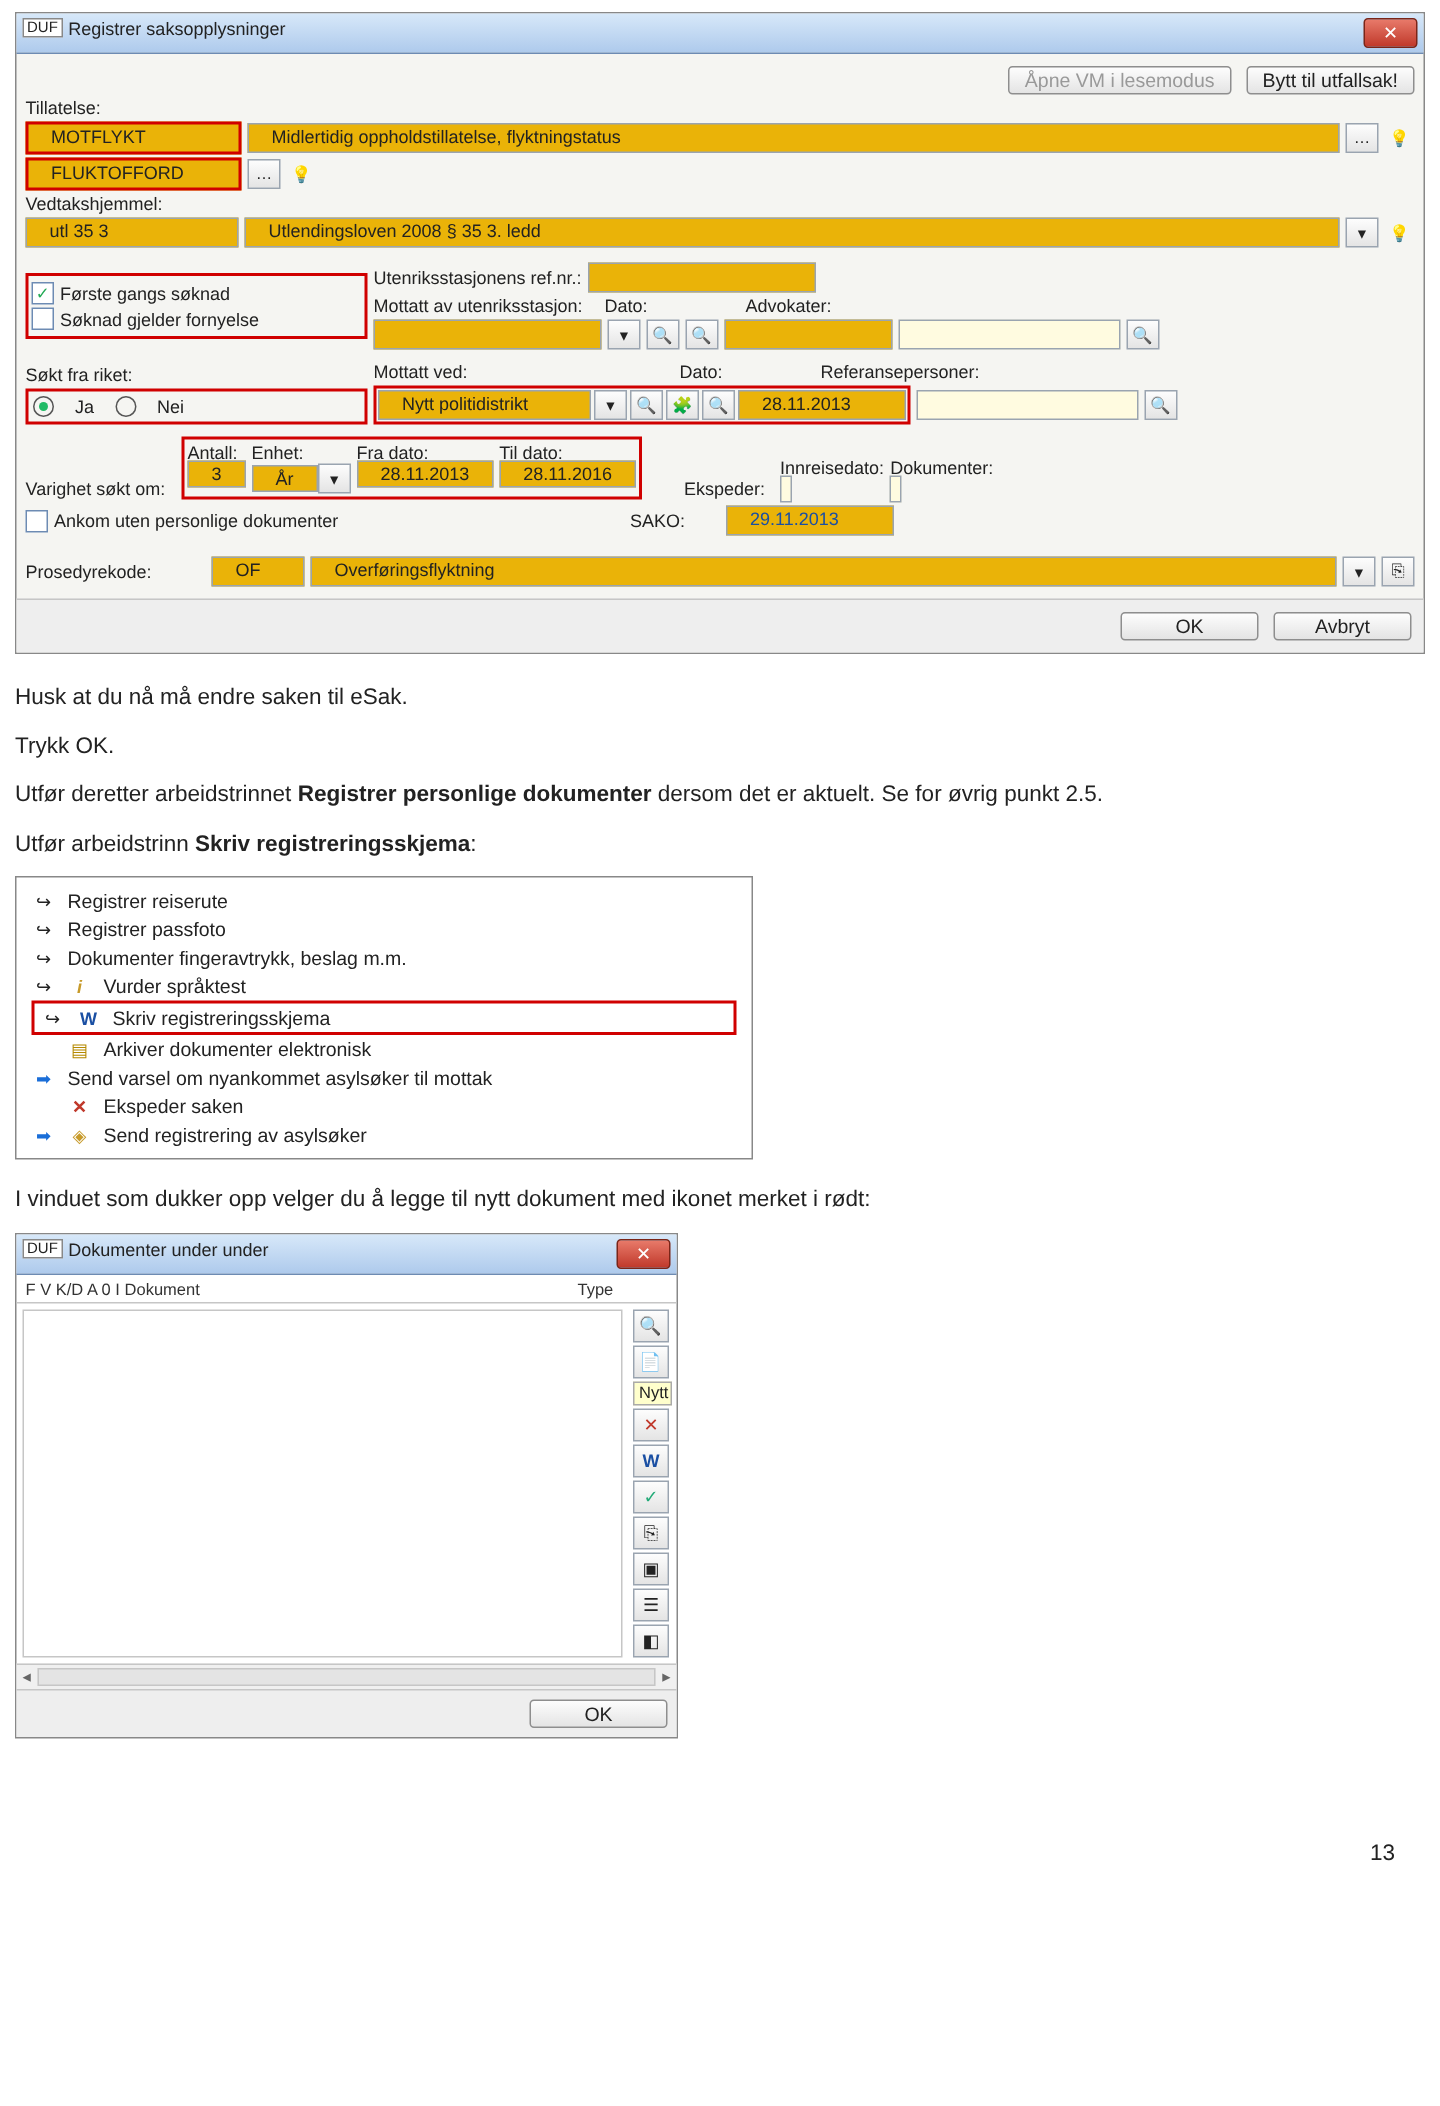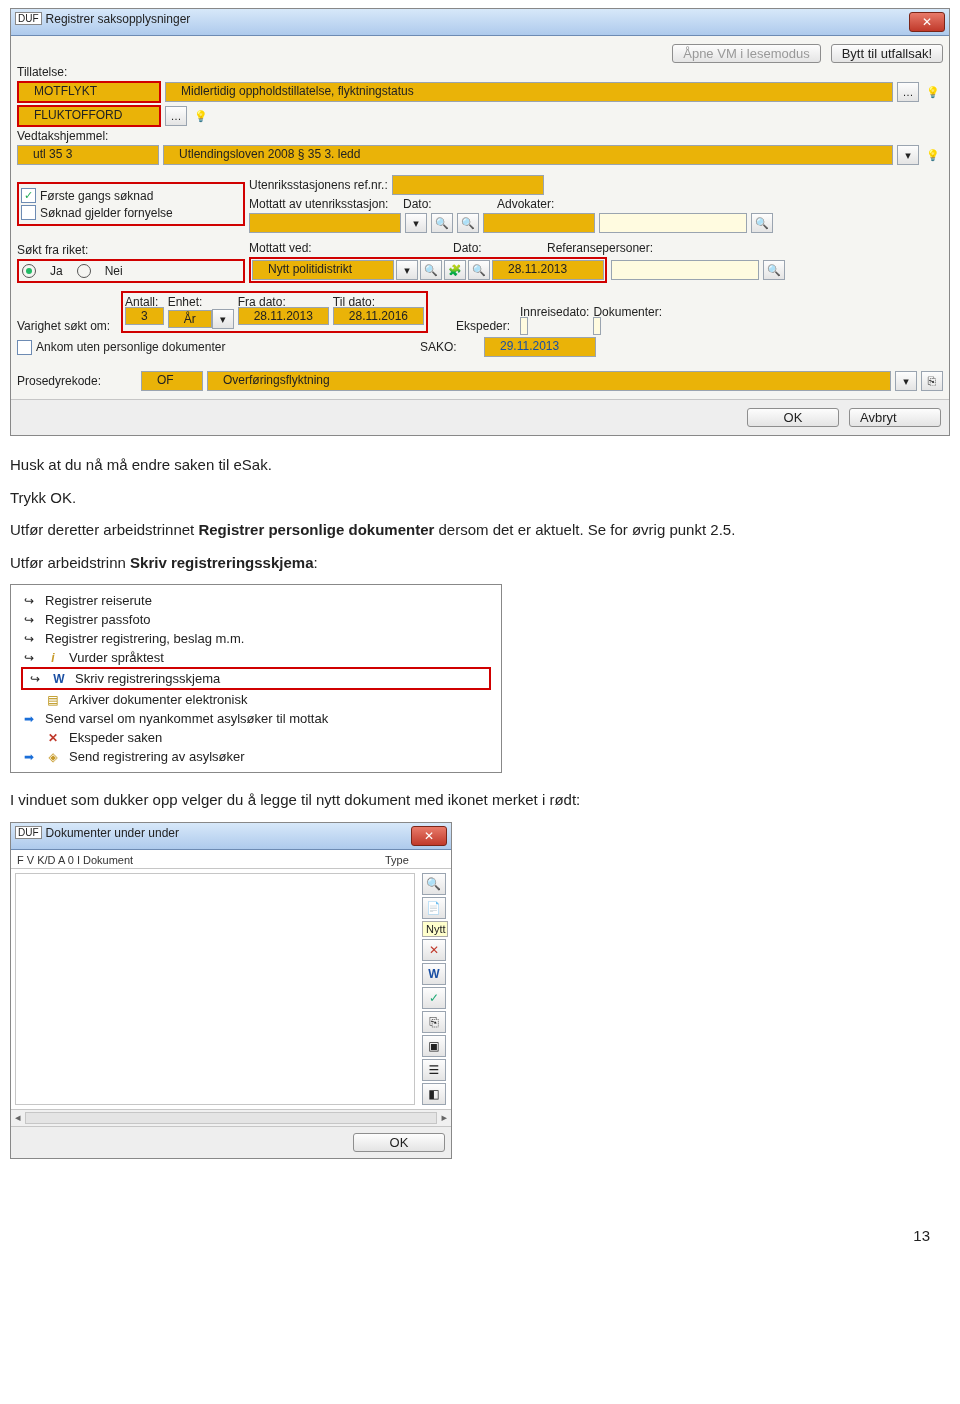--- a/index.html
+++ b/index.html
@@ -178,21 +178,21 @@
     <div class="row" style="margin-top:14px">
       <span class="lbl" style="width:120px">Prosedyrekode:</span>
       <span class="inp" style="width:30px">OF</span>
       <span class="inp" style="flex:1">Overføringsflyktning</span>
       <span class="ibtn">▾</span>
       <span class="ibtn">⎘</span>
     </div>
   </div>
   <div class="footerbtns">
     <span class="btn" style="width:70px;text-align:center">OK</span>
-    <span class="btn" style="width:70px;text-align:left">Avbryt</span>
+    <span class="btn" style="width:70px;text-align:center">Avbryt</span>
   </div>
 </div>
 
 <div class="bodytext">Husk at du nå må endre saken til eSak.</div>
 <div class="bodytext">Trykk OK.</div>
 <div class="bodytext">
   <span>Utfør deretter arbeidstrinnet </span><b>Registrer personlige dokumenter</b><span> dersom det er aktuelt. Se for øvrig punkt 2.5.</span>
 </div>
 <div class="bodytext">
   <span>Utfør arbeidstrinn </span><b>Skriv registreringsskjema</b><span>:</span>
@@ -203,21 +203,21 @@
     <div class="li">
           <span class="ic">↪</span>
           <span>Registrer reiserute</span>
         </div>
     <div class="li">
           <span class="ic">↪</span>
           <span>Registrer passfoto</span>
         </div>
     <div class="li">
           <span class="ic">↪</span>
-          <span>Registrer registrering, beslag m.m.</span>
+          <span>Dokumenter fingeravtrykk, beslag m.m.</span>
         </div>
     <div class="li">
           <span class="ic">↪</span>
           <span class="ic" style="color:#c79a2a;font-style:italic;font-weight:bold">i</span>
           <span>Vurder språktest</span>
         </div>
     <div class="li redbox" style="padding:2px 4px">
           <span class="ic">↪</span>
           <span class="ic w">W</span>
           <span>Skriv registreringsskjema</span>

